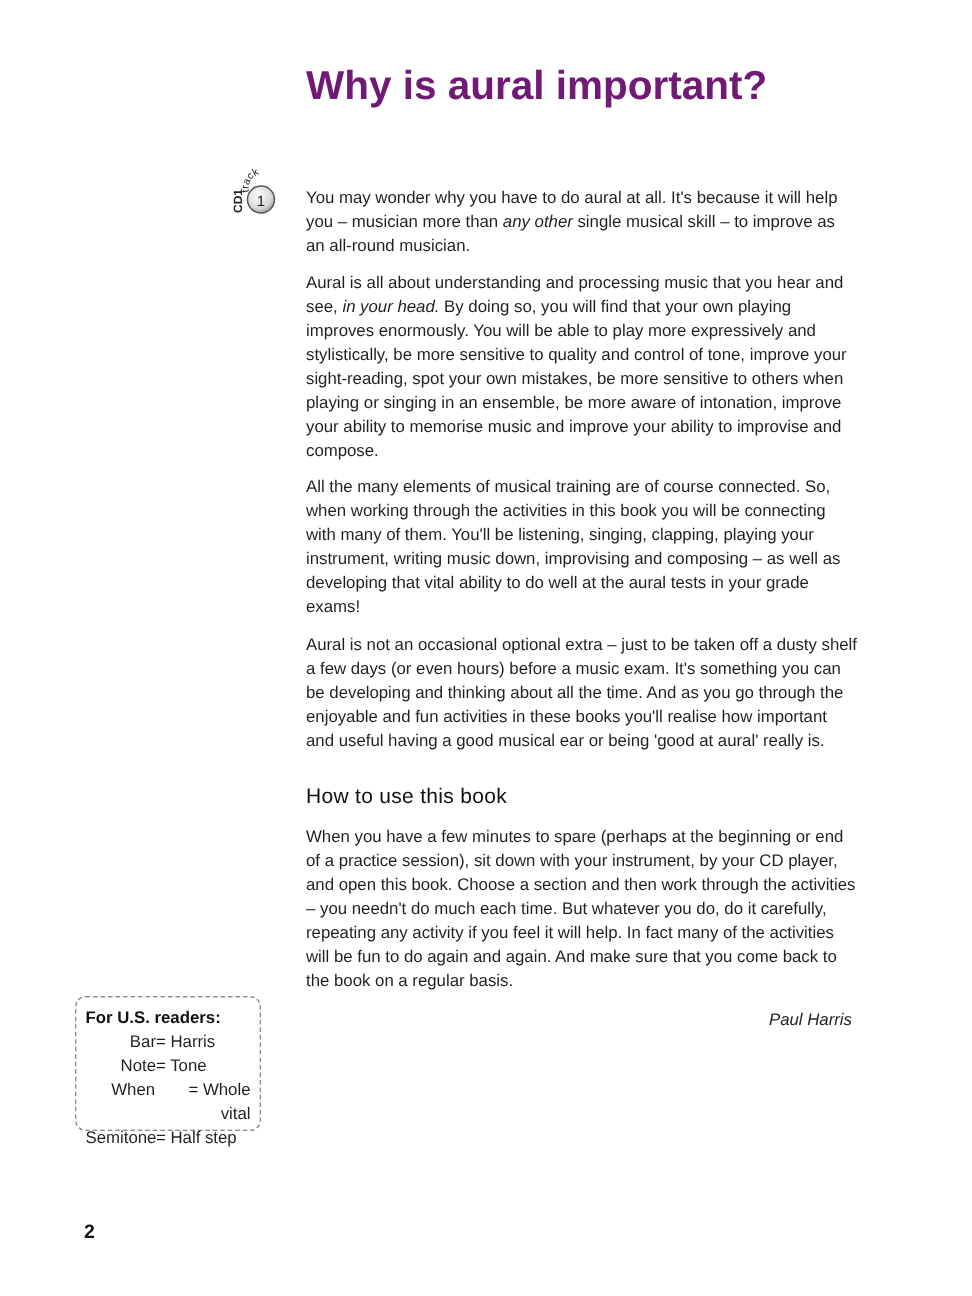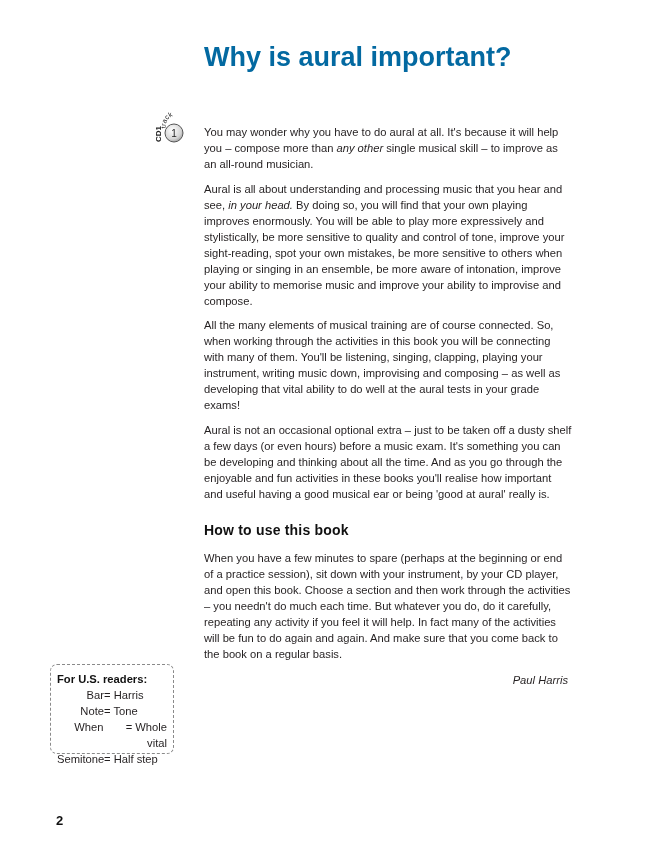--- a/index.html
+++ b/index.html
@@ -3,33 +3,33 @@
 <meta charset="utf-8">
 <style>
   html, body { margin: 0; padding: 0; }
   body {
     width: 648px; height: 864px; background: #ffffff; position: relative; overflow: hidden;
     font-family: "Liberation Sans", sans-serif; color: #231f20;
   }
   .title {
     position: absolute; left: 204px; top: 42px;
     font-family: "Liberation Sans", sans-serif; font-weight: bold;
-    font-size: 27px; color: #0369a1; letter-spacing: 0px;
+    font-size: 27px; color: #701a75; letter-spacing: 0px;
   }
   .cd-badge {
     position: absolute; left: 152px; top: 112px; width: 40px; height: 34px;
   }
   .body-col {
     position: absolute; left: 204px; top: 124px; width: 368px;
     font-size: 11.2px; line-height: 16px; color: #231f20;
   }
   .body-col p { margin: 0 0 8.5px 0; }
   .body-col em { }
   .h2 {
-    font-family: "Liberation Sans", sans-serif; font-weight: bold; font-size: 14px;
+    font-family: "Liberation Sans", sans-serif; font-weight: normal; font-size: 14px;
     color: #111; margin: 20px 0 12px 0; letter-spacing: 0.2px;
   }
   .bold-note { font-weight: bold; color: #111; }
   .sign {
     text-align: right; font-style: italic; margin-top: 10px; padding-right: 4px;
   }
   .us-box {
     position: absolute; left: 50px; top: 664px; width: 124px; height: 90px;
     border: 1px dashed #8a8a8a; border-radius: 7px; box-sizing: border-box;
     padding: 6px 6px 0 6px; font-size: 11.2px; line-height: 16px;
@@ -59,21 +59,21 @@
     <circle cx="22" cy="21" r="9" fill="url(#disc)" stroke="#555" stroke-width="1"></circle>
     <text x="22" y="25" text-anchor="middle" font-family="Liberation Sans, sans-serif" font-size="10" fill="#222">1</text>
     <text font-family="Liberation Sans, sans-serif" font-size="7" fill="#222">
       <textPath href="#arcTrack">track</textPath>
     </text>
     <text x="0" y="0" transform="translate(9,30) rotate(-90)" font-family="Liberation Sans, sans-serif" font-weight="bold" font-size="8" fill="#222">CD1</text>
   </svg>
 </div>
 
 <div class="body-col">
-  <p><span>You may wonder why you have to do aural at all. It's because it will help you – compose more than </span><em>any other</em><span> single musical skill – to improve as an all-round musician.</span></p>
+  <p><span>You may wonder why you have to do aural at all. It's because it will help you – musician more than </span><em>any other</em><span> single musical skill – to improve as an all-round musician.</span></p>
   <p><span>Aural is all about understanding and processing music that you hear and see, </span><em>in your head.</em><span> By doing so, you will find that your own playing improves enormously. You will be able to play more expressively and stylistically, be more sensitive to quality and control of tone, improve your sight-reading, spot your own mistakes, be more sensitive to others when playing or singing in an ensemble, be more aware of intonation, improve your ability to memorise music and improve your ability to improvise and compose.</span></p>
   <p>All the many elements of musical training are of course connected. So, when working through the activities in this book you will be connecting with many of them. You'll be listening, singing, clapping, playing your instrument, writing music down, improvising and composing – as well as developing that vital ability to do well at the aural tests in your grade exams!</p>
   <p>Aural is not an occasional optional extra – just to be taken off a dusty shelf a few days (or even hours) before a music exam. It's something you can be developing and thinking about all the time. And as you go through the enjoyable and fun activities in these books you'll realise how important and useful having a good musical ear or being 'good at aural' really is.</p>
 
   <div class="h2">How to use this book</div>
   <p>When you have a few minutes to spare (perhaps at the beginning or end of a practice session), sit down with your instrument, by your CD player, and open this book. Choose a section and then work through the activities – you needn't do much each time. But whatever you do, do it carefully, repeating any activity if you feel it will help. In fact many of the activities will be fun to do again and again. And make sure that you come back to the book on a regular basis.</p>
   <div class="sign">Paul Harris</div>
 </div>
 
 <div class="us-box">

